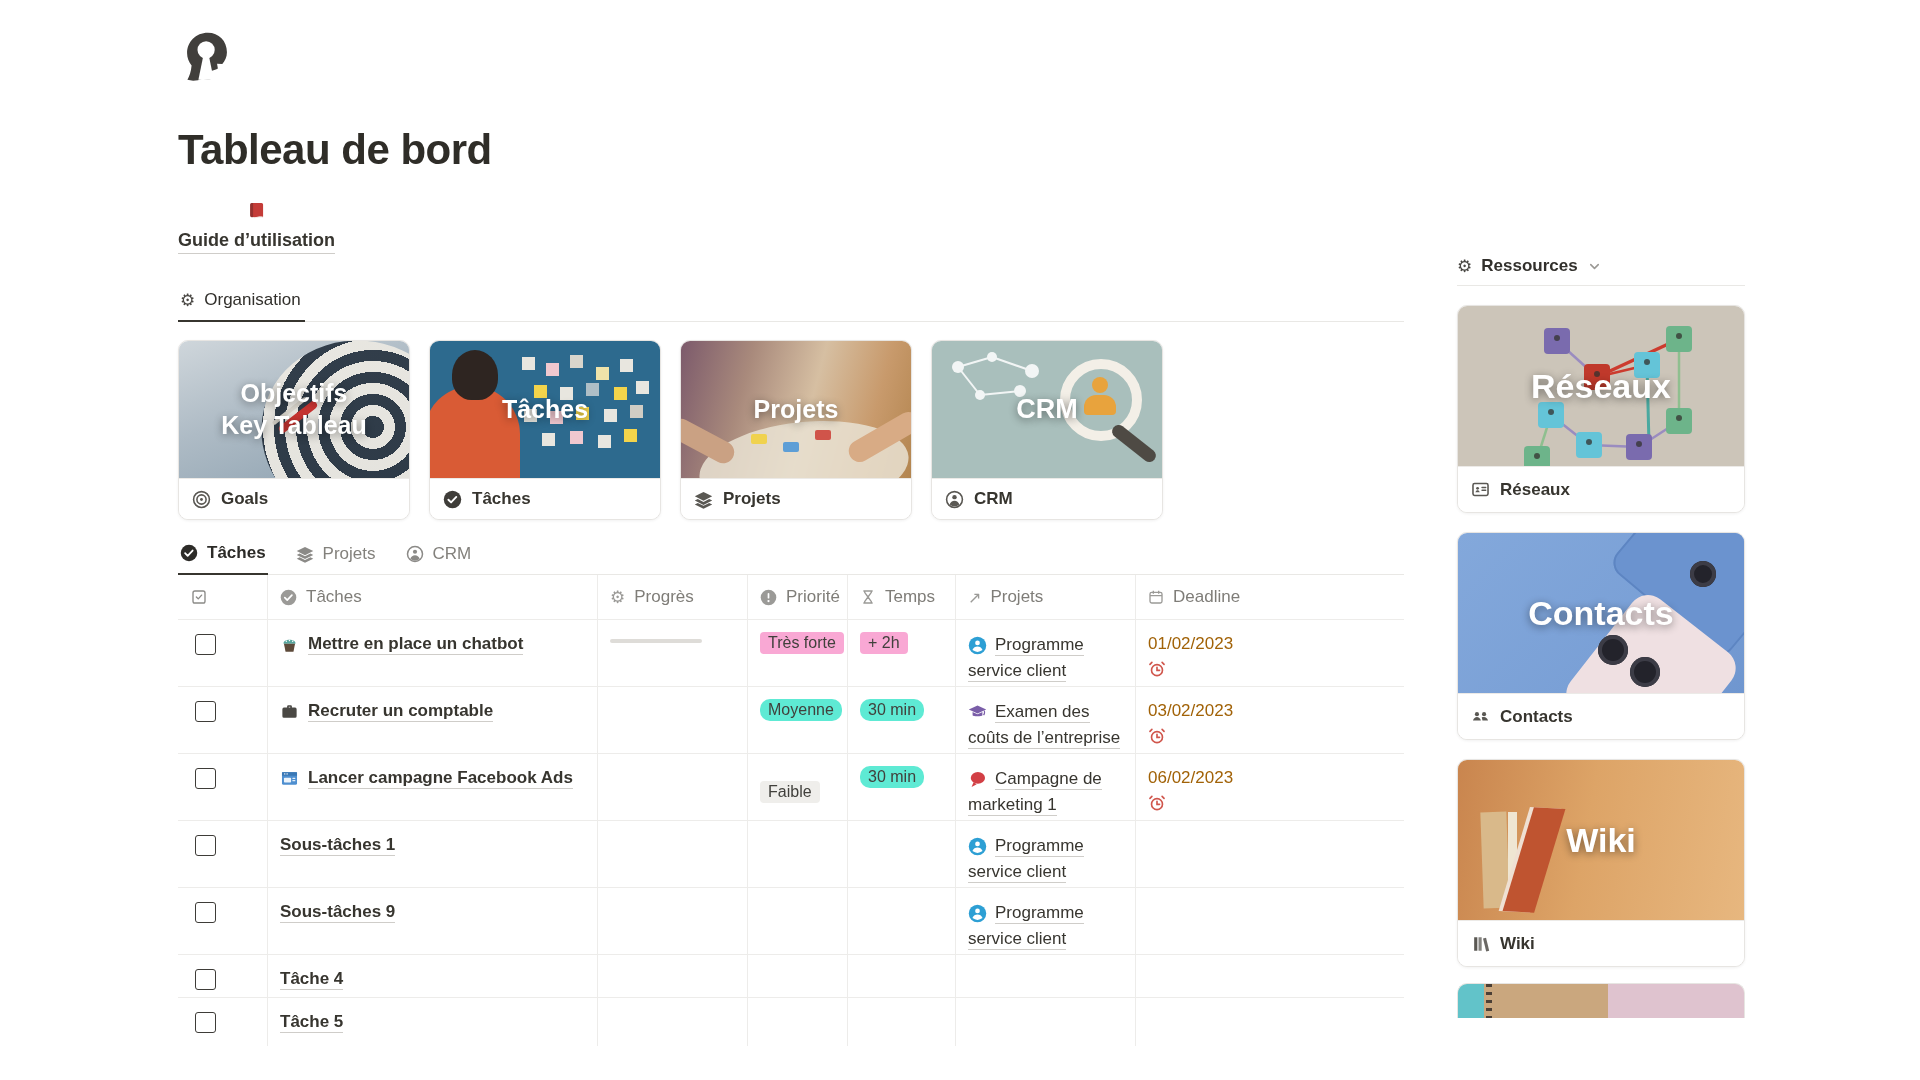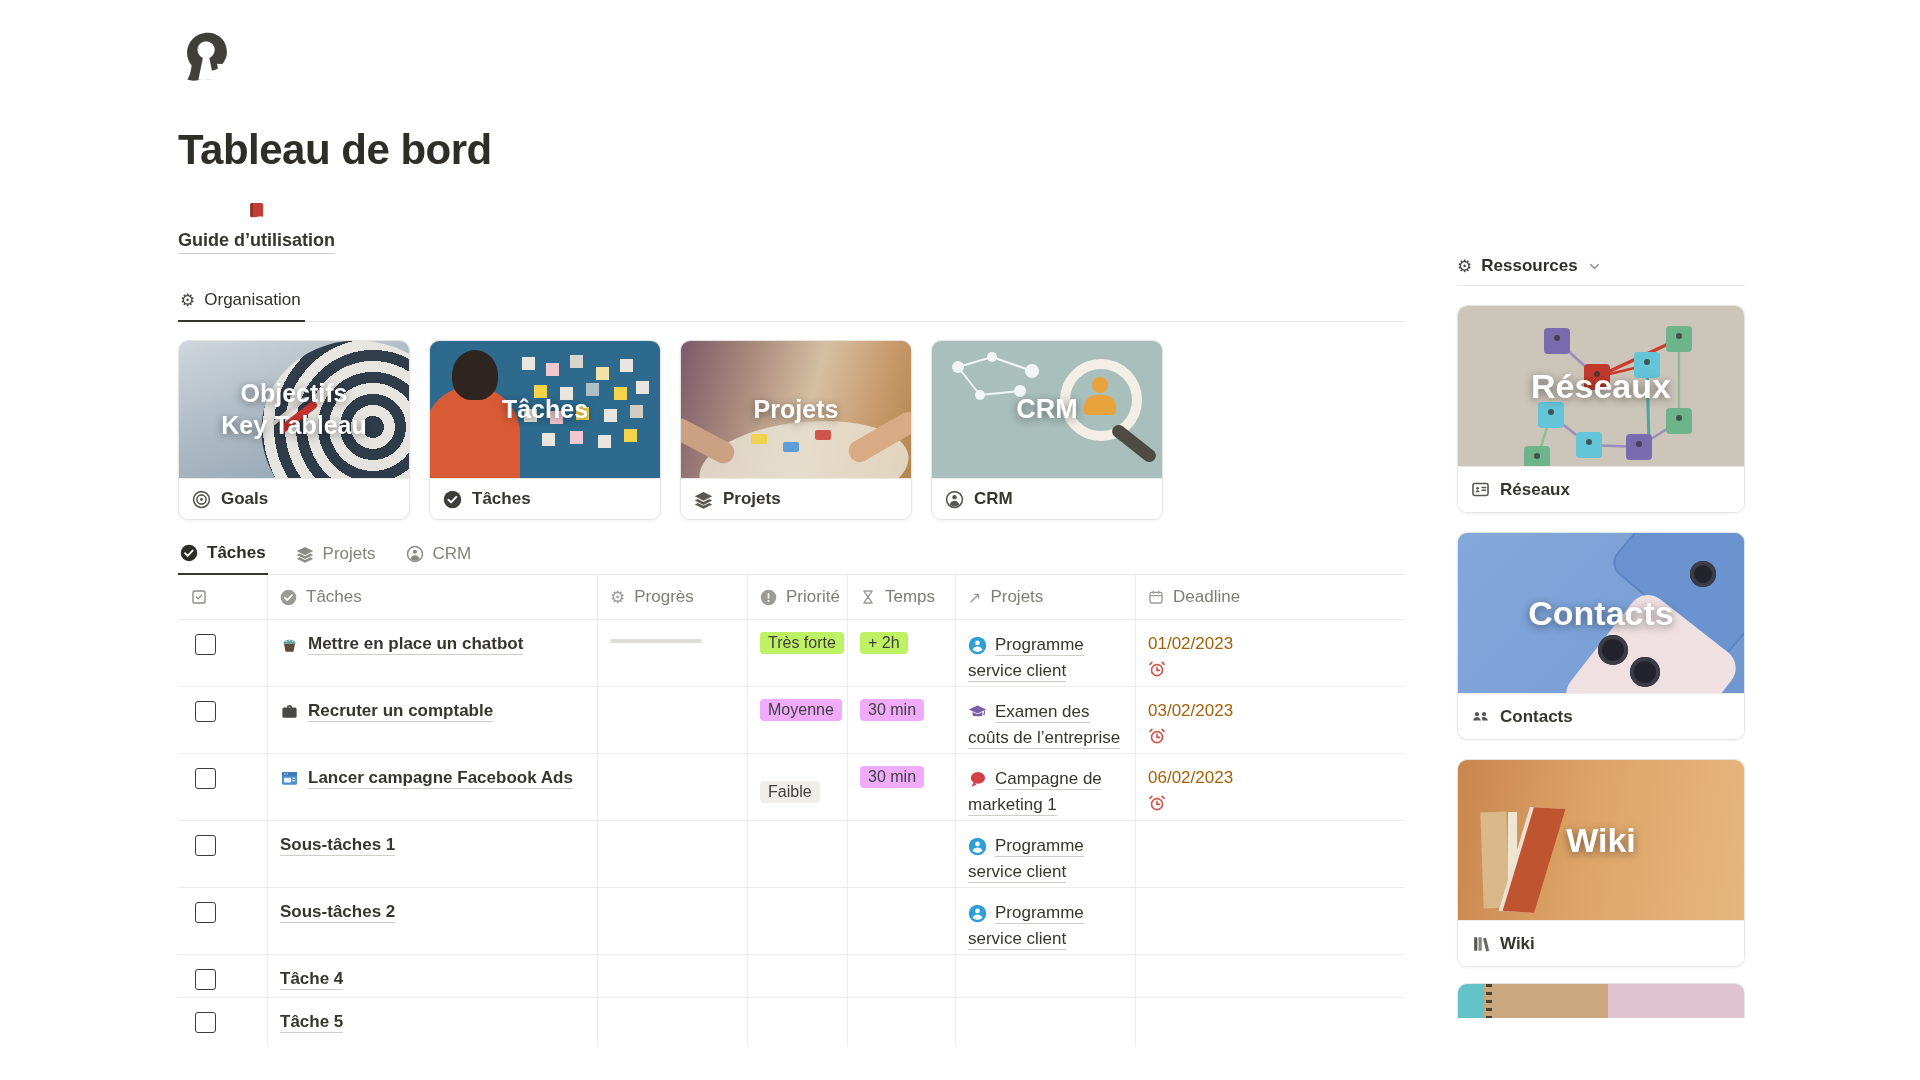--- a/index.html
+++ b/index.html
@@ -78,22 +78,22 @@
   .trow.tall .cell{height:66px;box-sizing:border-box;}
   .trow.short .cell{height:42px;box-sizing:border-box;}
   .trow.cut{border-bottom:none;}
   .trow.cut .cell{height:48px;box-sizing:border-box;}
   .checkbox{width:19px;height:19px;border:1.7px solid #3e3c38;border-radius:3px;margin:2px 0 0 5px;cursor:pointer;background:#fff;}
   .task-link{font-size:17px;color:#37352f;display:inline;border-bottom:1px solid #cfcdc9;padding-bottom:1px;cursor:pointer;font-weight:bold;}
   .task-cell{line-height:1.45;}
   .task-ic{margin-right:9px;}
   .progress-line{margin-top:7px;width:92px;height:4px;border-radius:2px;background:#dedcd8;}
   .badge{display:inline-block;font-size:16px;color:#41403c;border-radius:4px;padding:2px 8px;white-space:nowrap;}
-  .badge.purple{background:#bef264;}
-  .badge.blue{background:#f0abfc;}
+  .badge.purple{background:#f9a8d4;}
+  .badge.blue{background:#5eead4;border-radius:10px;}
   .badge.gray{background:#efeeeb;margin-top:15px;}
   .proj-cell{font-size:17px;line-height:1.5;}
   .proj-link{border-bottom:1px solid #cfcdc9;padding-bottom:1px;cursor:pointer;}
   .proj-ic{margin-right:8px;}
   .deadline-cell{font-size:17px;color:#a16207;line-height:1.45;}
   .deadline-cell .alarm{display:block;margin-top:3px;color:#d0564c;}
 
   
   .sidebar{position:absolute;left:1457px;top:0;width:288px;}
   .res-header{margin-top:256px;display:flex;align-items:center;gap:9px;font-size:17px;font-weight:600;color:#32302c;
@@ -494,21 +494,21 @@
               <use href="#i-person-circle-fill"></use>
             </svg><span class="proj-link">Programme service client</span>
         </div>
         <div class="cell"></div>
       </div>
 
       <div class="grid-row trow tall">
         <div class="cell">
             <div class="checkbox"></div>
           </div>
-        <div class="cell task-cell"><span class="task-link">Sous-tâches 2</span></div>
+        <div class="cell task-cell"><span class="task-link">Sous-tâches 9</span></div>
         <div class="cell"></div>
         <div class="cell"></div>
         <div class="cell"></div>
         <div class="cell proj-cell">
           <svg class="ic proj-ic" width="19" height="19" style="color:#2d9fd4">
               <use href="#i-person-circle-fill"></use>
             </svg><span class="proj-link">Programme service client</span>
         </div>
         <div class="cell"></div>
       </div>

